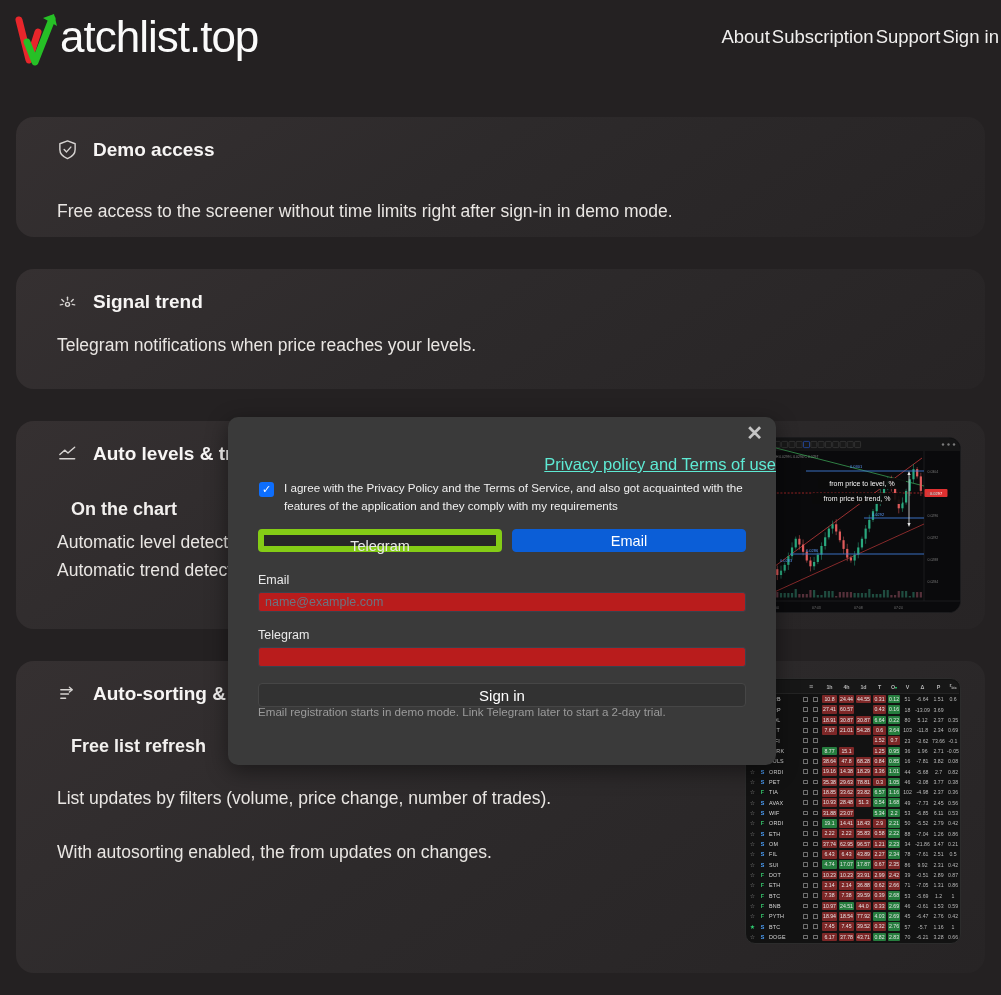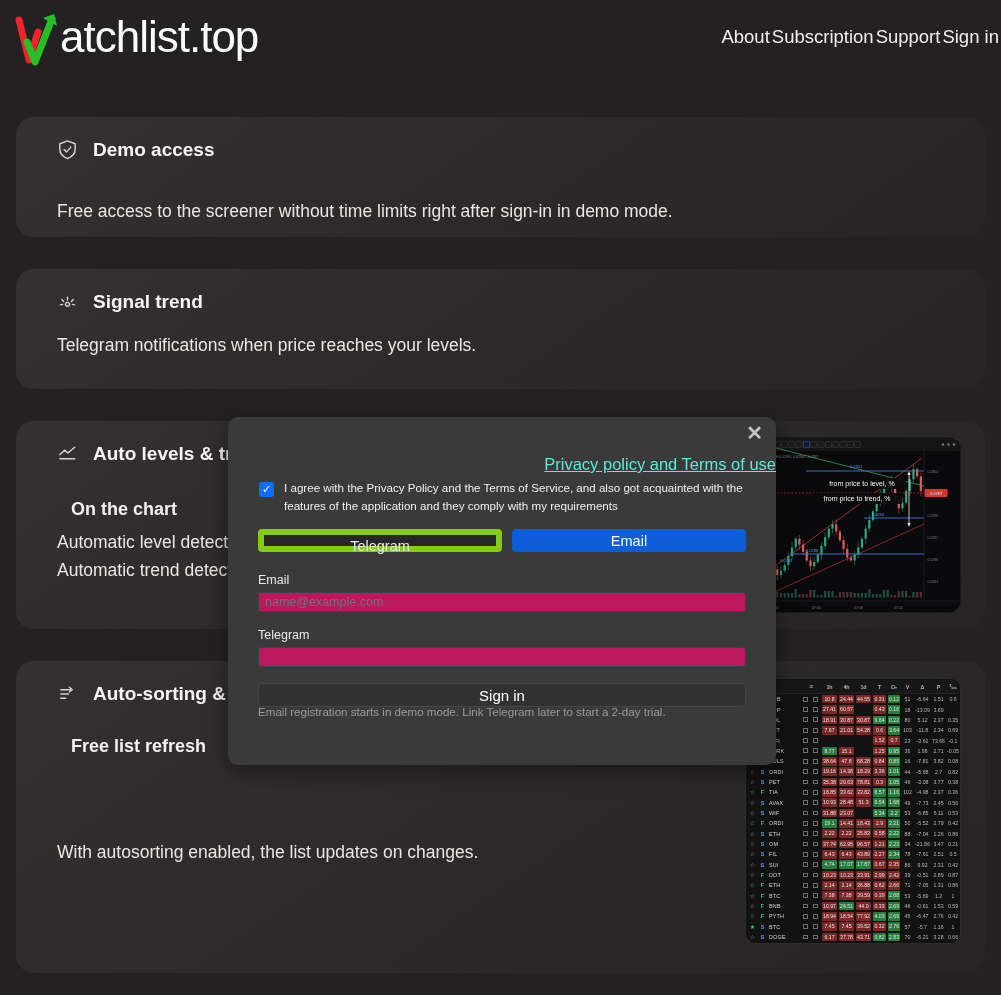--- a/index.html
+++ b/index.html
@@ -76,21 +76,21 @@
   .agree-row { position:absolute; top:62px; left:31px; width:486px; display:flex; gap:10px; }
   .checkbox { width:15px; height:15px; min-width:15px; background:#0d6efd; border-radius:3px; color:#fff;
               font-size:11px; line-height:15px; text-align:center; margin-top:3px; cursor:pointer; }
   .agree-text { font-size:11.6px; line-height:18px; color:#f0f0f0; }
   .btn-row { position:absolute; top:112px; left:30px; width:488px; display:flex; gap:10px; }
   .btn { flex:1; height:23px; border-radius:4px; font-size:14.5px; text-align:center; line-height:22px; cursor:pointer; }
   .btn-telegram { background:#272727; border:6px solid #84cc16; color:#e9e9e9; }
   .btn-email    { background:#0b5ed7; border:1px solid #0b5ed7; color:#ffffff; }
   .fld-label { position:absolute; left:30px; font-size:12.5px; color:#e9e9e9; }
   .lbl-email { top:156px; } .lbl-pass { top:211px; }
-  .fld { position:absolute; left:30px; width:488px; height:20px; background:#be185d; border:1px solid #39424e;
+  .fld { position:absolute; left:30px; width:488px; height:20px; background:#b91c1c; border:1px solid #39424e;
          border-radius:3px; color:#dfe3e8; font-size:12.5px; padding:0 6px; font-family:"Liberation Sans",sans-serif; }
   .fld::placeholder { color:#6b7480; }
   .in-email { top:175px; } .in-pass { top:230px; }
   .btn-signin { position:absolute; top:266px; left:30px; width:488px; height:24px; background:#323232;
                 border:1px solid #464646; border-radius:4px; color:#fff; font-size:15px; text-align:center;
                 line-height:23px; cursor:pointer; }
   .modal-note { position:absolute; top:288px; left:30px; font-size:11.6px; color:#9b9b9b; }
   .ic { stroke:#d6d3d1; fill:none; stroke-width:1.5; stroke-linecap:round; stroke-linejoin:round; }
 </style>
 </head>
@@ -358,21 +358,22 @@
   <div class="card-title">
     <svg viewBox="0 0 22 22" class="ic">
       <path d="M4 7 L15 7"></path>
         <path d="M13 4.5 L16 7 L13 9.5"></path>
       <path d="M4 11.5 L12 11.5"></path>
         <path d="M4 16 L9 16"></path>
     </svg>
     <span>Auto-sorting &amp; filters</span>
   </div>
   <div class="card-sub">Free list refresh</div>
-  <div class="card-body line2">With autosorting enabled, the list updates on changes.</div>
+  <div class="card-body line1">List updates by filters (volume, price change, number of trades).</div>
+  <div class="card-body line2">With autosorting enabled, the from updates on changes.</div>
 
   <div class="shot table-shot">
     <div class="t-row t-head">
       <span></span>
         <span></span>
       <span class="t-list">list</span>
       <span class="t-menu">≡</span>
     <span class="t-col">1h</span>
         <span class="t-col">4h</span>
         <span class="t-col">1d</span>

